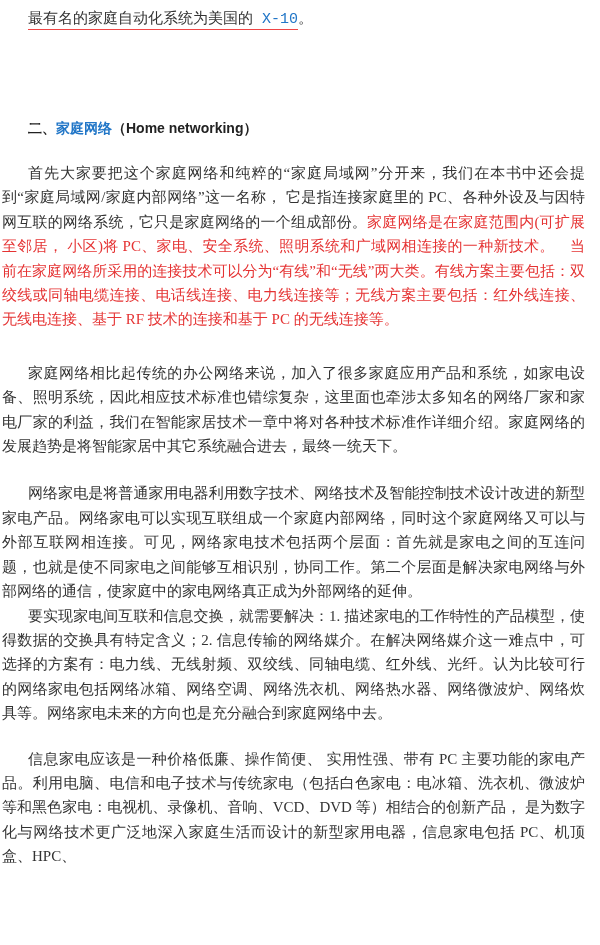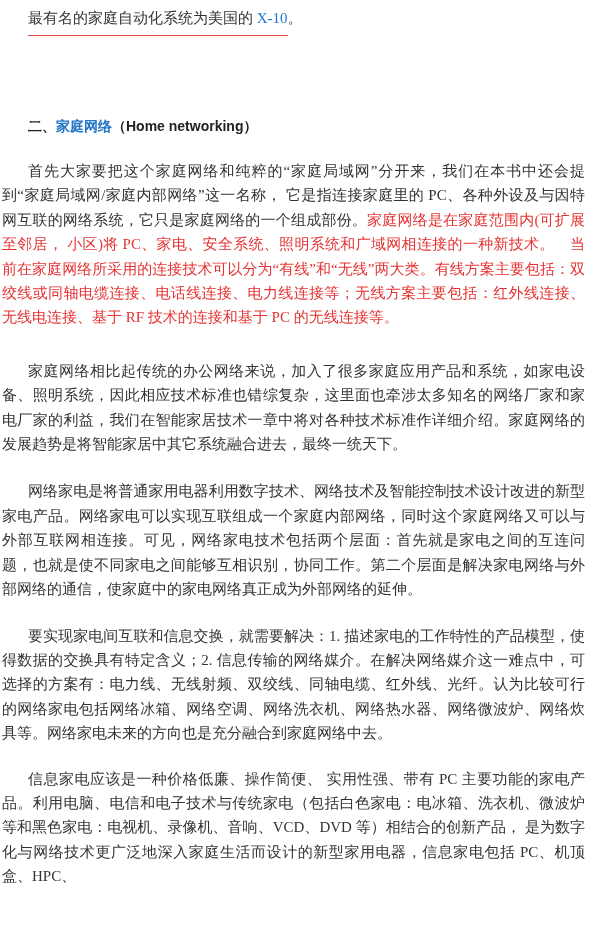--- a/index.html
+++ b/index.html
@@ -28,34 +28,35 @@
     font-family: "Liberation Sans", "DejaVu Sans", sans-serif;
     font-weight: bold;
     font-size: 14px;
     line-height: 24px;
     color: #222222;
     text-align: left;
   }
   .intro-line { line-height: 24px; }
   .u-red {
     border-bottom: 1px solid #f04545;
-    padding-bottom: 9px;
+    padding-bottom: 1px;
+    font-family: Liberation Mono, monospace;
   }
   .link {
     color: #2176c7;
     text-decoration: none;
     cursor: pointer;
   }
   .red { color: #e53333; }
   .heading-2 { margin-top: 84px; }
   .para-a { margin-top: 21px; }
   .para-b { margin-top: 29px; }
   .heading-3 { margin-top: 21px; }
   .para-c { margin-top: 23px; }
-  .para-d { margin-top: 22px; }
+  .para-d { }
   .heading-4 { margin-top: 23px; }
   .para-e { margin-top: 21px; }
 </style>
 </head>
 <body>
 
 <div class="page">
 
   <p class="intro-line"><span class="u-red"><span>最有名的家庭自动化系统为美国的 </span><a class="link">X-10</a></span><span>。</span></p>
 

